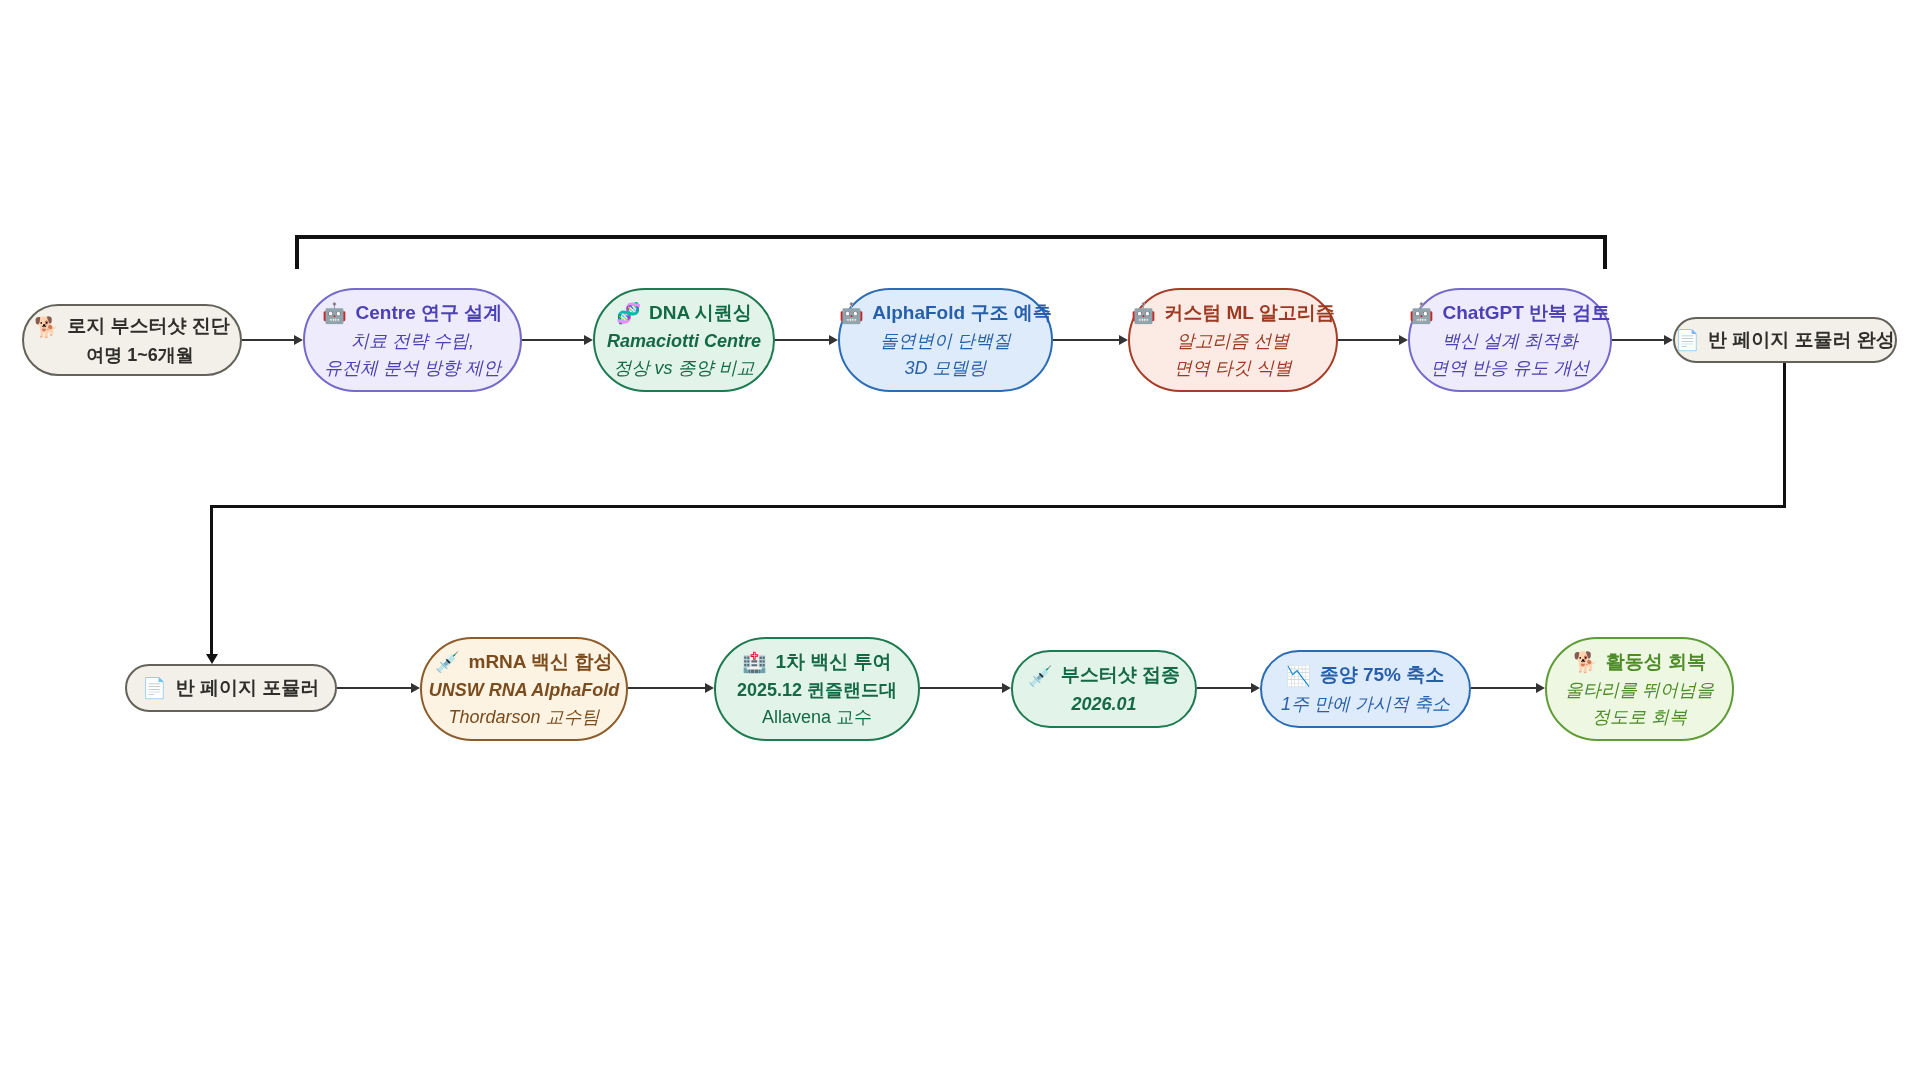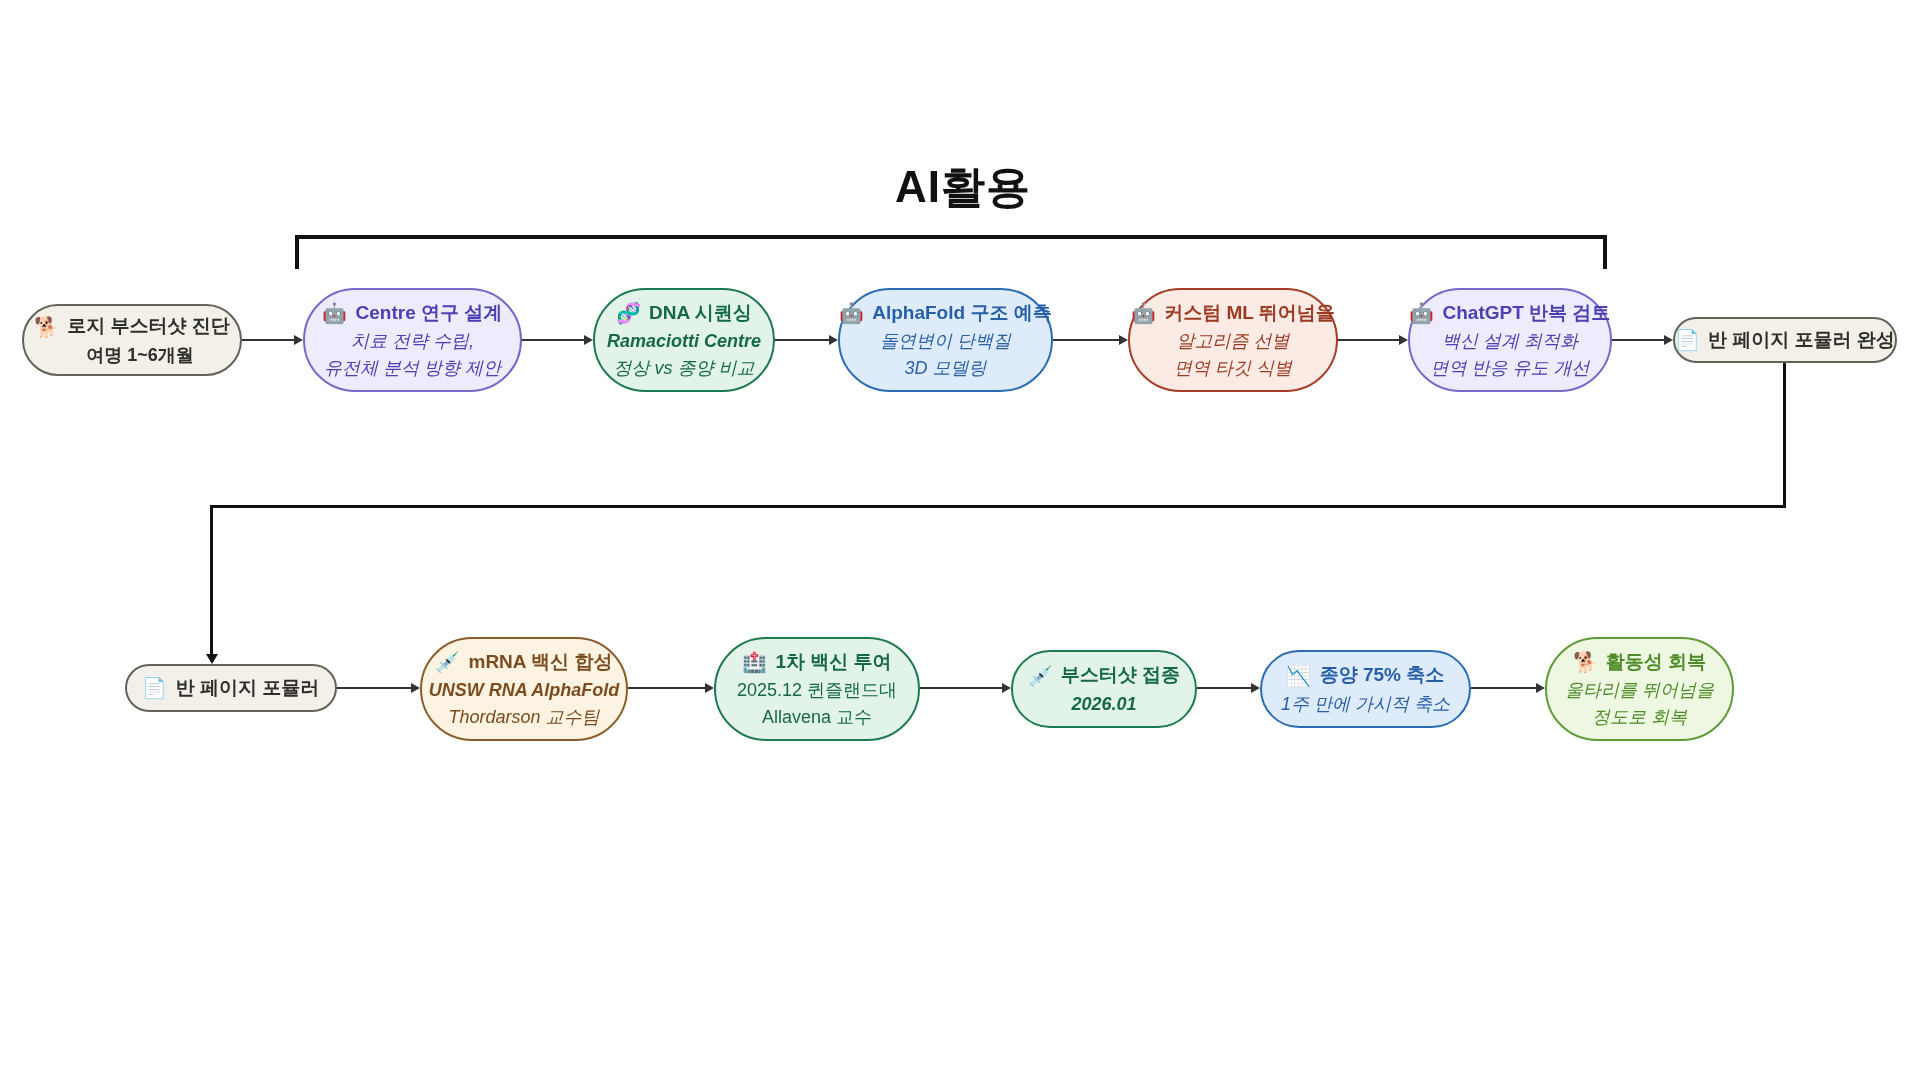--- a/index.html
+++ b/index.html
@@ -73,21 +73,20 @@
     position:absolute;left:205.5px;top:654px;width:0;height:0;
     border-left:6px solid transparent;border-right:6px solid transparent;
     border-top:10px solid #111111;
   }
 </style>
 </head>
 <body>
 
 <div class="canvas">
 
-  <div class="ai-title">AI활용</div>
   <div class="bracket h"></div>
   <div class="bracket vl"></div>
   <div class="bracket vr"></div>
 
   <div class="node gray n-r1-0">
     <div class="t">
         <span class="emoji">🐕</span>
         <span>로지 부스터샷 진단</span>
       </div>
     <div class="s" style="font-weight:600;margin-left:16px;">여명 1~6개월</div>
@@ -116,21 +115,21 @@
         <span class="emoji">🤖</span>
         <span>AlphaFold 구조 예측</span>
       </div>
     <div class="s i">돌연변이 단백질</div>
     <div class="s i">3D 모델링</div>
   </div>
 
   <div class="node red n-r1-4">
     <div class="t">
         <span class="emoji">🤖</span>
-        <span>커스텀 ML 뛰어넘을</span>
+        <span>커스텀 ML 알고리즘</span>
       </div>
     <div class="s i">알고리즘 선별</div>
     <div class="s i">면역 타깃 식별</div>
   </div>
 
   <div class="node purple n-r1-5">
     <div class="t">
         <span class="emoji">🤖</span>
         <span>ChatGPT 반복 검토</span>
       </div>
@@ -177,21 +176,21 @@
       </div>
     <div class="s i" style="font-weight:bold;">UNSW RNA AlphaFold</div>
     <div class="s i">Thordarson 교수팀</div>
   </div>
 
   <div class="node green n-r2-2">
     <div class="t">
         <span class="emoji">🏥</span>
         <span>1차 백신 투여</span>
       </div>
-    <div class="s" style="font-weight:400;">2025.12 퀸즐랜드대</div>
+    <div class="s" style="font-weight:700;">2025.12 퀸즐랜드대</div>
     <div class="s">Allavena 교수</div>
   </div>
 
   <div class="node green n-r2-3">
     <div class="t">
         <span class="emoji">💉</span>
         <span>부스터샷 접종</span>
       </div>
     <div class="s i" style="font-weight:bold;">2026.01</div>
   </div>

